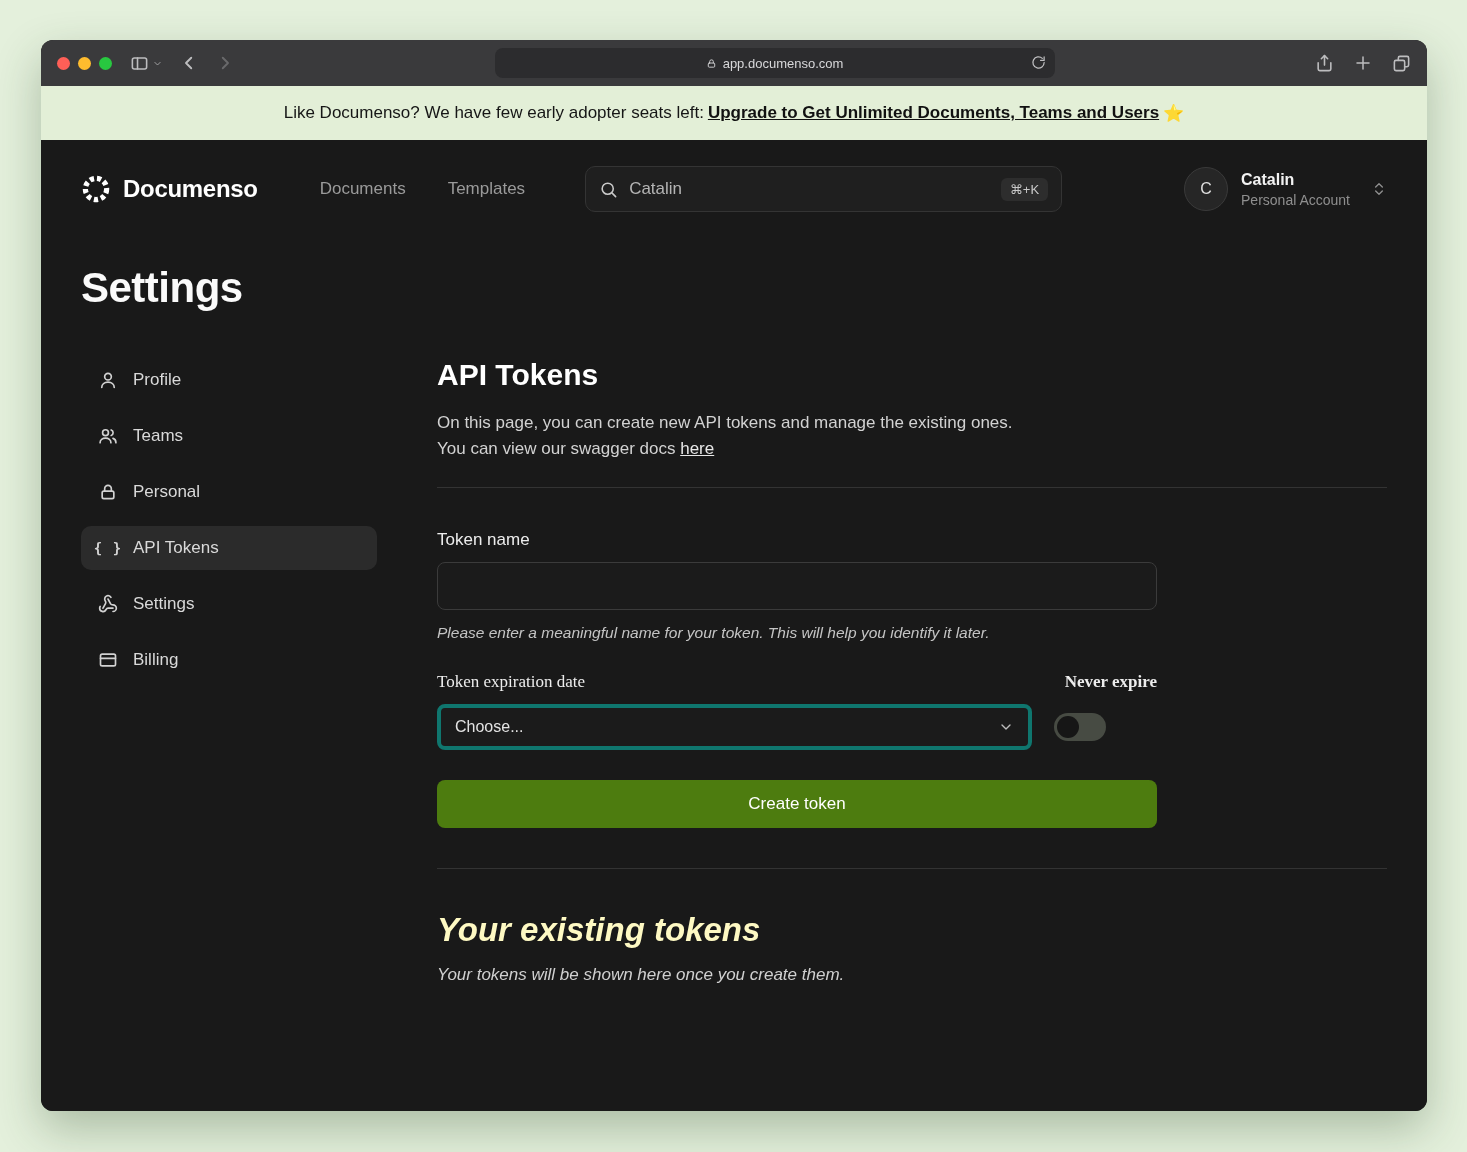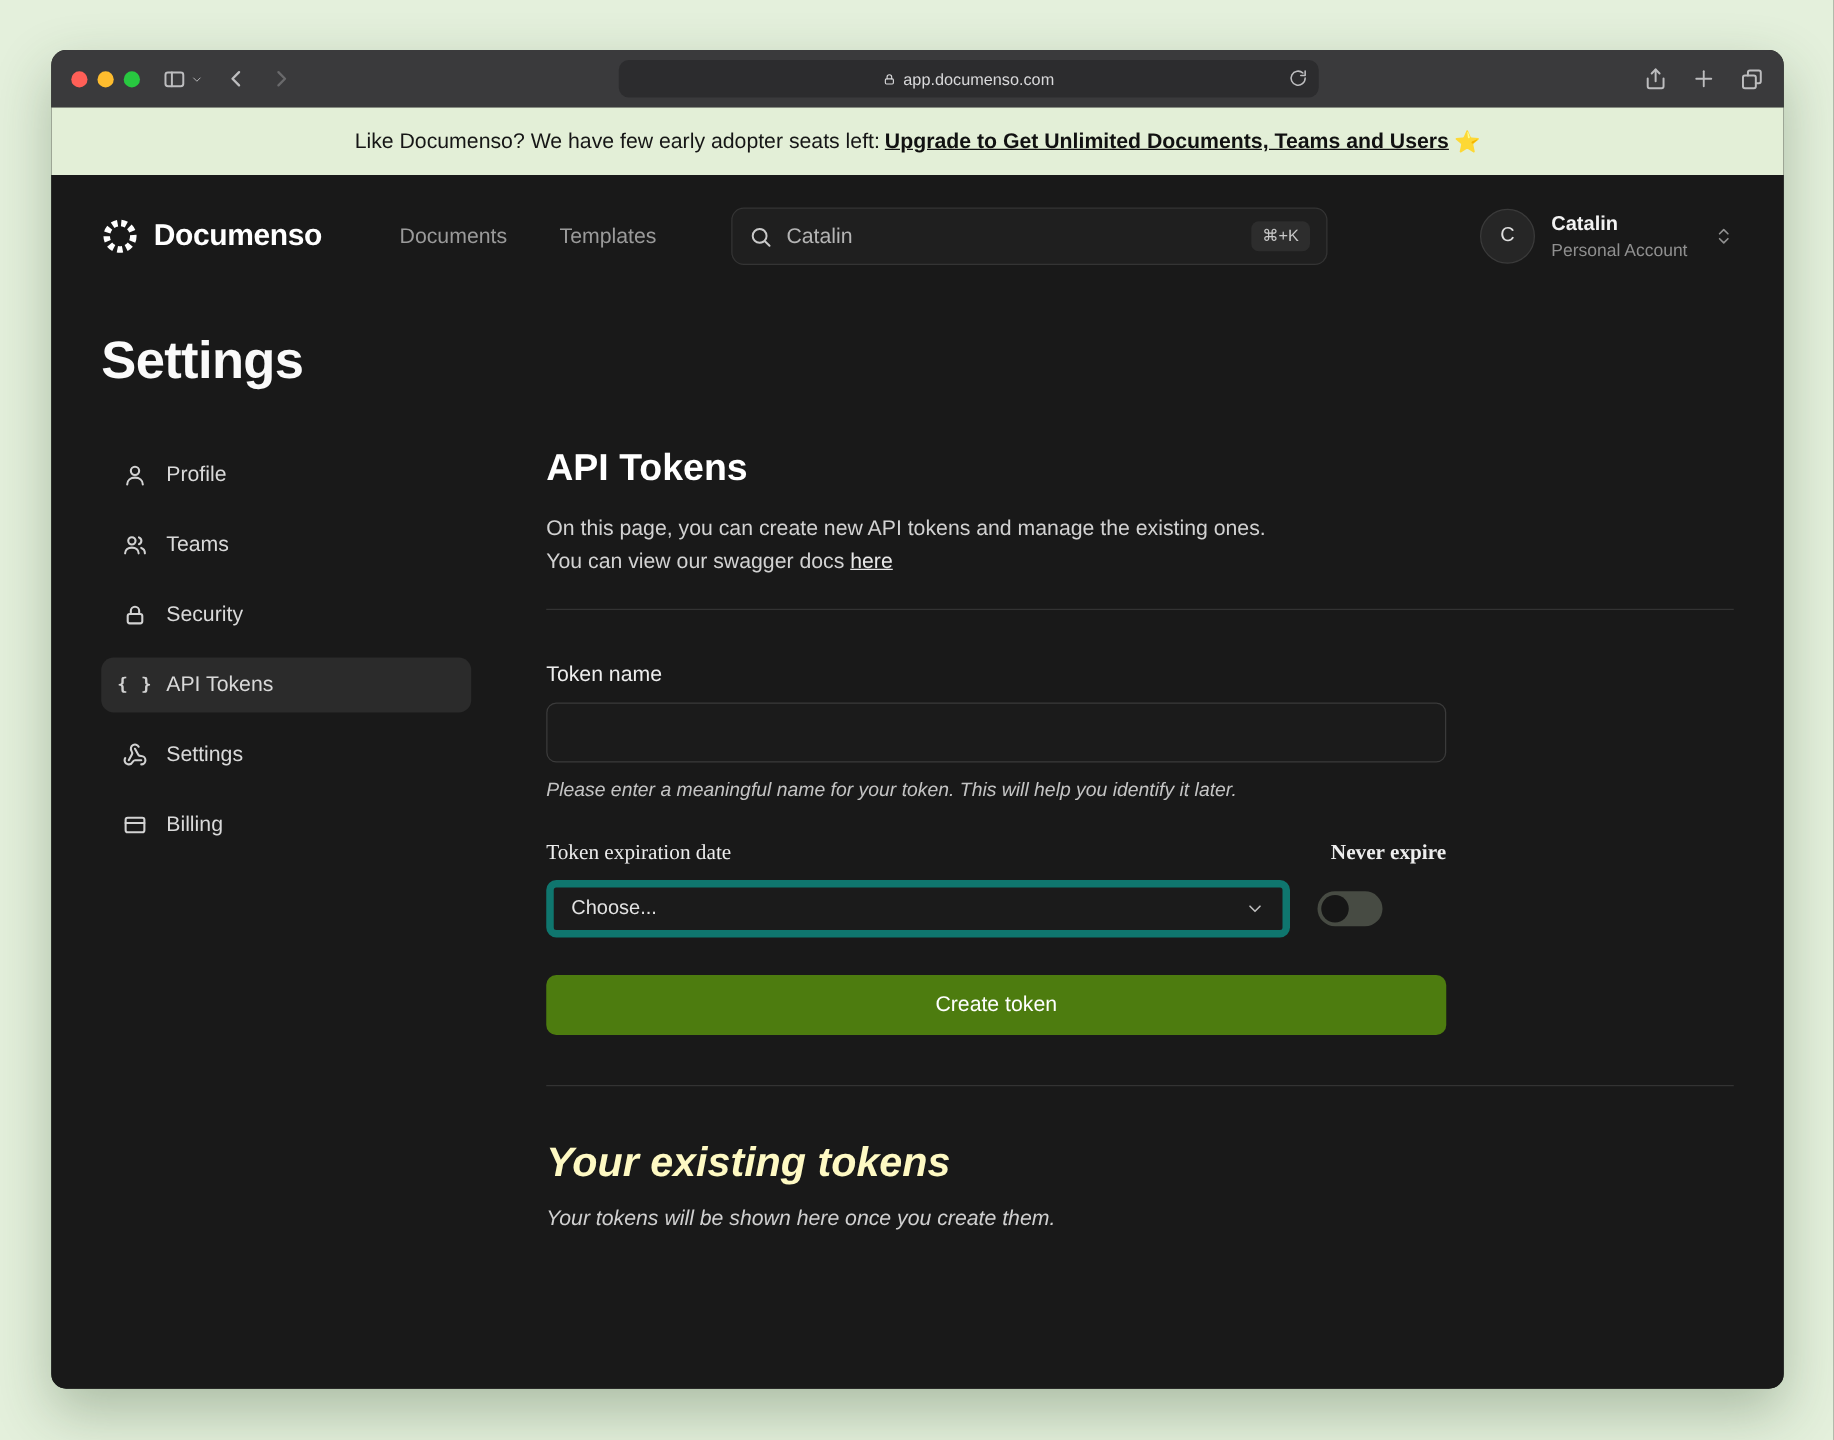--- a/index.html
+++ b/index.html
@@ -105,21 +105,21 @@
     color:#eee; font-size:16px; font-family:inherit; outline:none;
   }
   .hint { margin-top:14px; font-style:italic; font-size:15.5px; color:#c4c4c4; }
 
   .labels-row { margin-top:30px; display:flex; justify-content:space-between; align-items:flex-end;font-family:Liberation Serif, serif; }
   .labels-row .left { font-size:17px; font-weight:500; color:#ededed; }
   .labels-row .right { font-size:17px; font-weight:600; color:#ededed; }
 
   .controls-row { margin-top:12px; display:flex; align-items:center; }
   .select {
-    width:595px; height:46px; border:6px solid #0f766e; border-radius:8px;
+    width:595px; height:46px; border:4px solid #0f766e; border-radius:8px;
     display:flex; align-items:center; justify-content:space-between;
     padding:0 14px; color:#e3e3e3; font-size:16px; background:#1b1b1b; cursor:default;
   }
   .select .caret { color:#bdbdbd; }
   .toggle {
     margin-left:22px; width:52px; height:28px; border-radius:999px;
     background:#474b43; position:relative; cursor:pointer;
   }
   .toggle .knob {
     position:absolute; left:3px; top:3px; width:22px; height:22px; border-radius:50%;
@@ -276,21 +276,21 @@
           </span>
           <span>Teams</span>
         </div>
         <div class="nav-item">
           <span class="glyph">
             <svg class="icon" width="20" height="20" viewBox="0 0 24 24">
                 <rect x="5" y="11" width="14" height="9" rx="2"></rect>
                 <path d="M8 11V8a4 4 0 0 1 8 0v3"></path>
               </svg>
           </span>
-          <span>Security</span>
+          <span>Personal</span>
         </div>
         <div class="nav-item active">
           <span class="glyph braces">{ }</span>
           <span>API Tokens</span>
         </div>
         <div class="nav-item">
           <span class="glyph">
             <svg class="icon" width="20" height="20" viewBox="0 0 24 24">
                 <path d="M18 16.98h-5.99c-1.1 0-1.95.94-2.48 1.9A4 4 0 0 1 2 17c.01-.7.2-1.4.57-2"></path>
                 <path d="m6 17 3.13-5.78c.53-.97.1-2.18-.5-3.1a4 4 0 1 1 6.89-4.06"></path>

